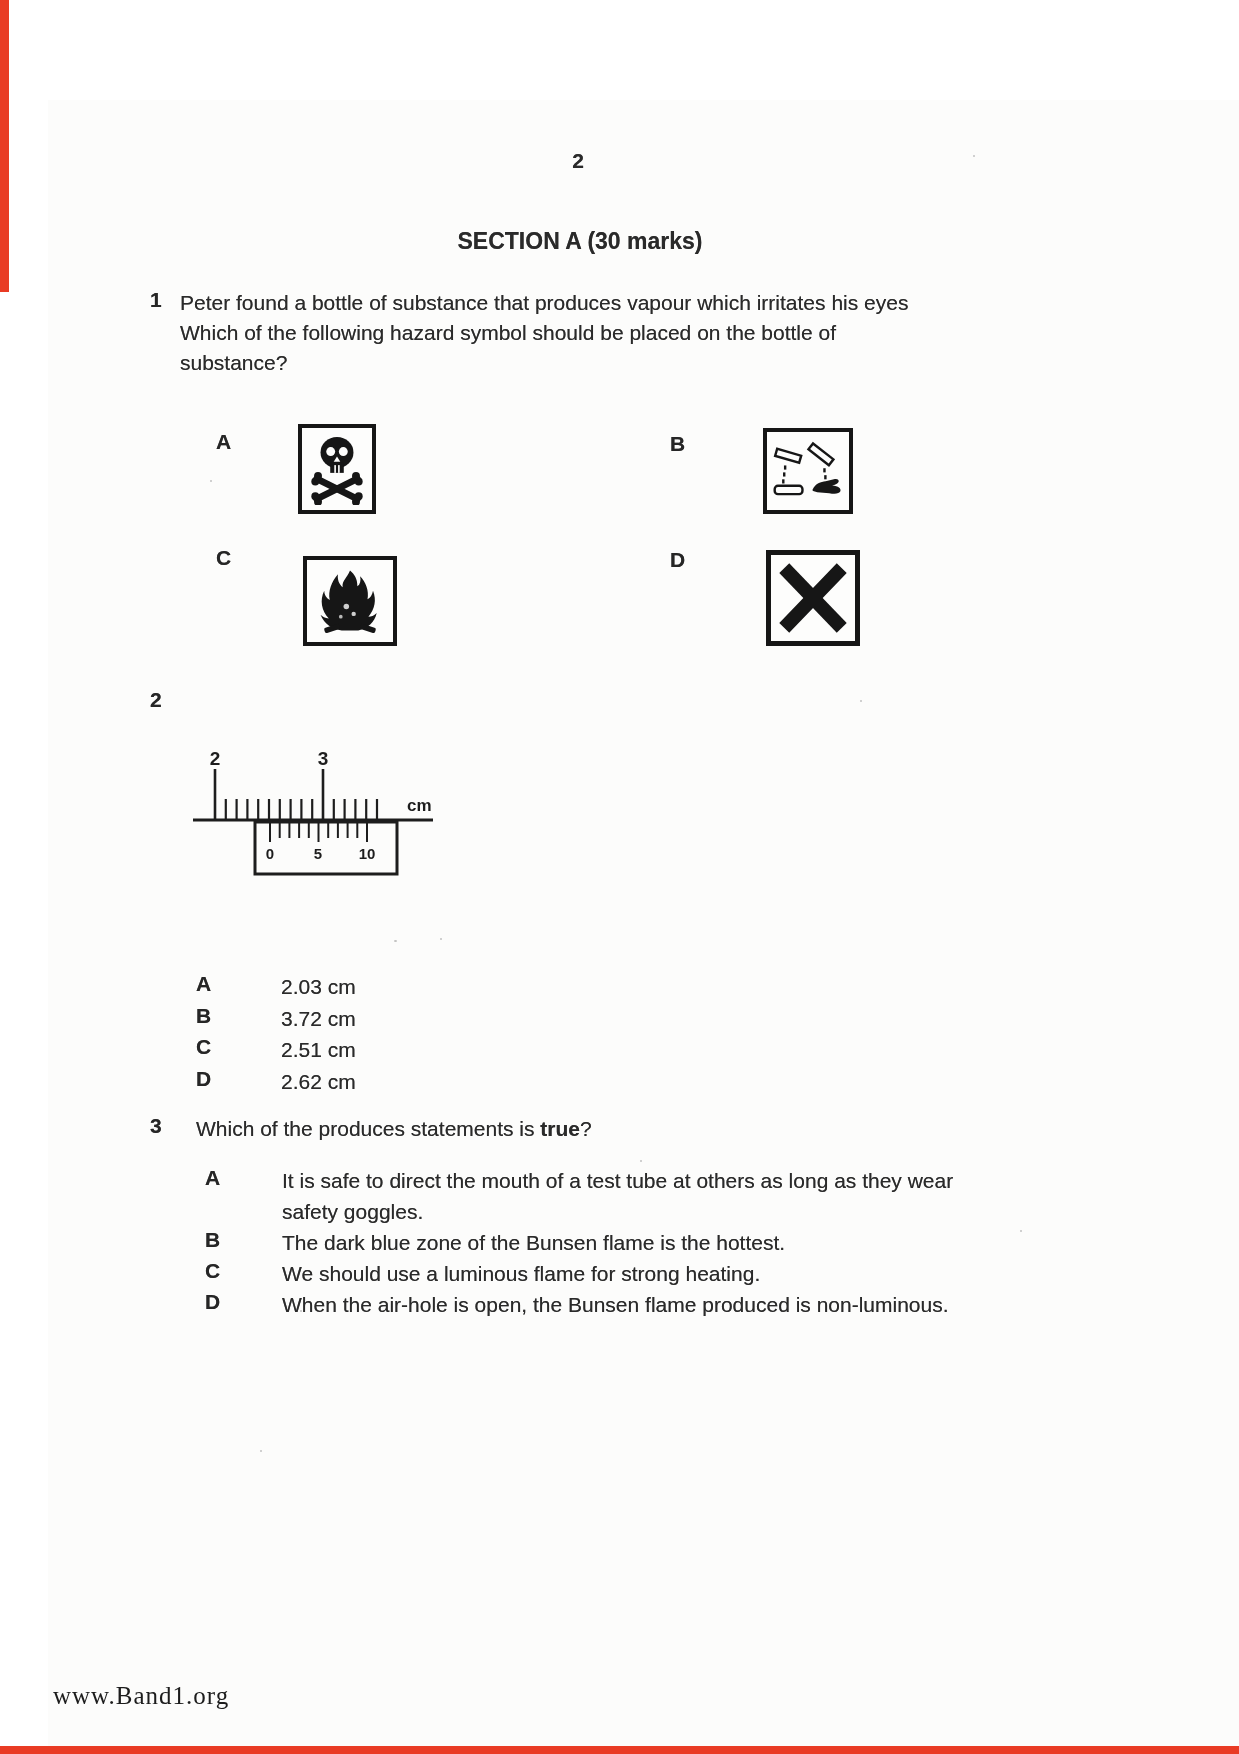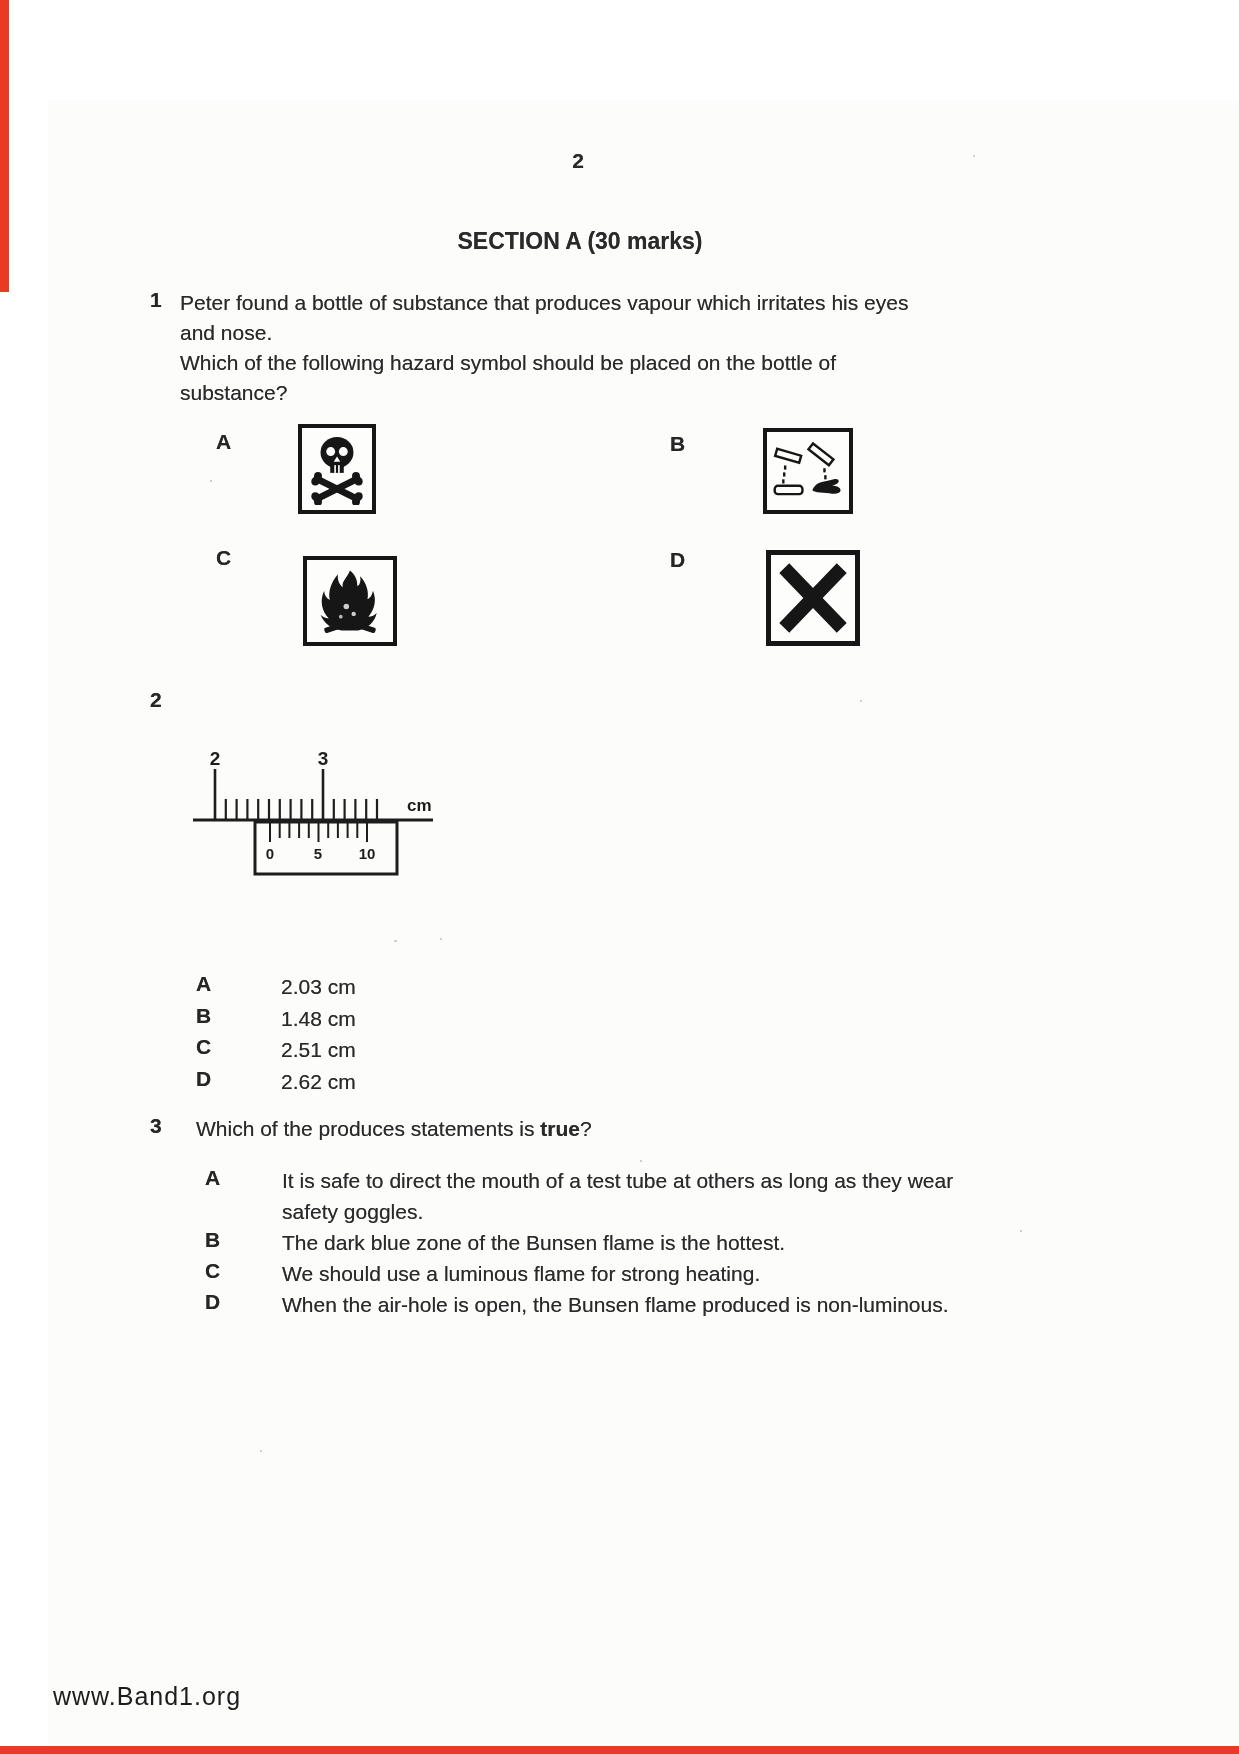--- a/index.html
+++ b/index.html
@@ -11,21 +11,21 @@
   .txt{position:absolute;font-size:21px;line-height:30px;color:#2a2a2a;
        text-shadow:0 0 .5px rgba(45,45,45,.65);white-space:nowrap;}
   .bold{font-weight:bold;}
   .center{transform:translateX(-50%);}
   .qnum{position:absolute;font-size:21px;font-weight:bold;color:#262626;text-shadow:0 0 .5px rgba(45,45,45,.65);}
   .optletter{position:absolute;font-size:21px;font-weight:bold;color:#262626;text-shadow:0 0 .5px rgba(45,45,45,.65);}
   .symbox{position:absolute;border:4px solid #161616;background:#fdfdfc;
           display:flex;align-items:center;justify-content:center;}
   .edge-left{position:absolute;left:0;top:0;width:9px;height:292px;}
   .edge-bottom{position:absolute;left:0;bottom:0;width:100%;height:8px;}
-  .watermark{position:absolute;font-family:Liberation Sans, sans-serif;
+  .watermark{position:absolute;font-family:Liberation Serif, serif;
              font-size:25px;color:#1c1c1c;letter-spacing:1px;}
   .noise{position:absolute;width:2px;height:2px;background:#9a9a9a;border-radius:50%;opacity:.6;}
   svg text{font-family:"Liberation Sans","DejaVu Sans",sans-serif;}
 </style>
 </head>
 <body>
 
 <div id="screen">
   <div class="paper"></div>
 
@@ -43,21 +43,20 @@
   <div class="noise" style="left:860px;top:700px"></div>
   <div class="noise" style="left:260px;top:1450px"></div>
 
   <div class="txt bold center" style="left:578px;top:146px">2</div>
 
   <div class="txt bold center" style="left:580px;top:226px;font-size:23px">SECTION A (30 marks)</div>
 
   <div class="qnum" style="left:150px;top:288px">1</div>
   <div class="txt" style="left:180px;top:288px">
     <div>Peter found a bottle of substance that produces vapour which irritates his eyes</div>
-    <div>and nose.</div>
     <div>Which of the following hazard symbol should be placed on the bottle of</div>
     <div>substance?</div>
   </div>
 
   <div class="optletter" style="left:216px;top:430px">A</div>
   <div class="symbox" style="left:298px;top:424px;width:70px;height:82px">
     <svg width="62" height="72" viewBox="0 0 64 74">
       <ellipse cx="32" cy="20" rx="17" ry="16" fill="#161616"></ellipse>
       <rect x="25" y="30" width="14" height="11" fill="#161616"></rect>
       <circle cx="25.5" cy="19" r="4.6" fill="#fdfdfc"></circle>
@@ -171,21 +170,21 @@
     </g>
   </svg>
 
 
   <div>
     <span class="optletter" style="left:196px;top:972px">A</span>
     <span class="txt" style="left:281px;top:972px">2.03 cm</span>
   </div>
   <div>
     <span class="optletter" style="left:196px;top:1004px">B</span>
-    <span class="txt" style="left:281px;top:1004px">1.48 cm</span>
+    <span class="txt" style="left:281px;top:1004px">3.72 cm</span>
   </div>
   <div>
     <span class="optletter" style="left:196px;top:1035px">C</span>
     <span class="txt" style="left:281px;top:1035px">2.51 cm</span>
   </div>
   <div>
     <span class="optletter" style="left:196px;top:1067px">D</span>
     <span class="txt" style="left:281px;top:1067px">2.62 cm</span>
   </div>
 

